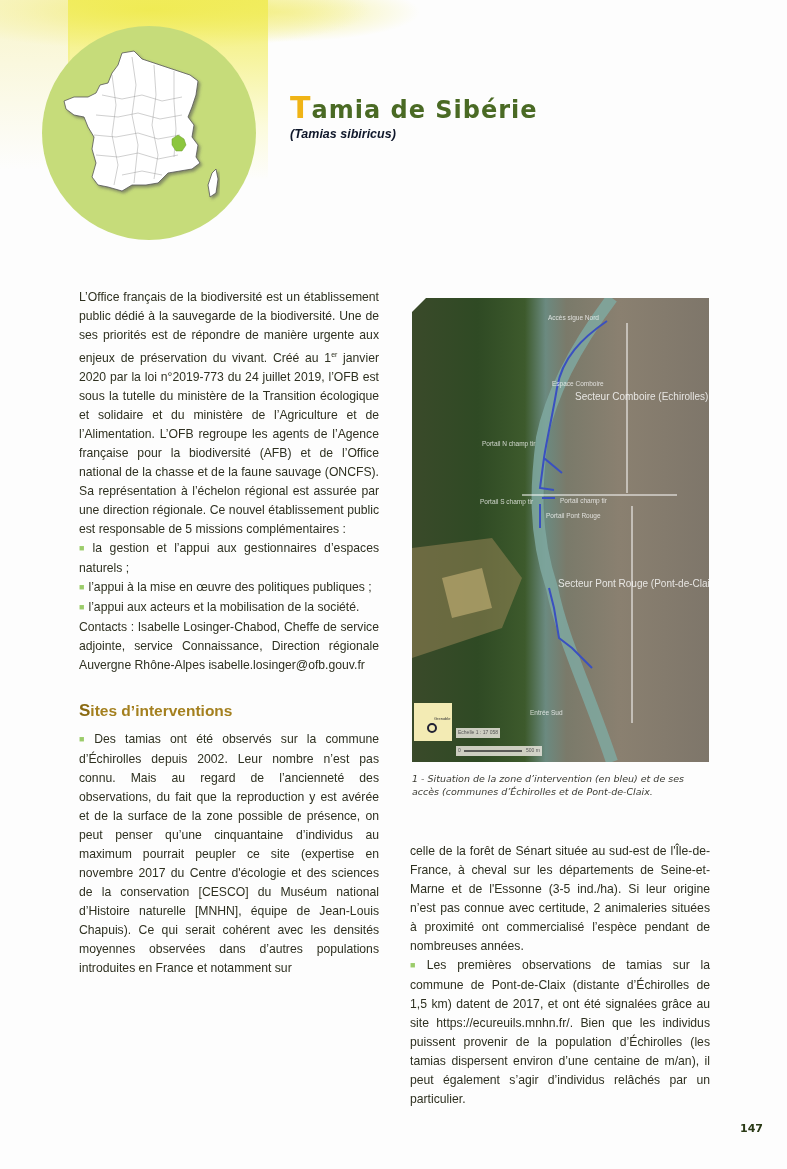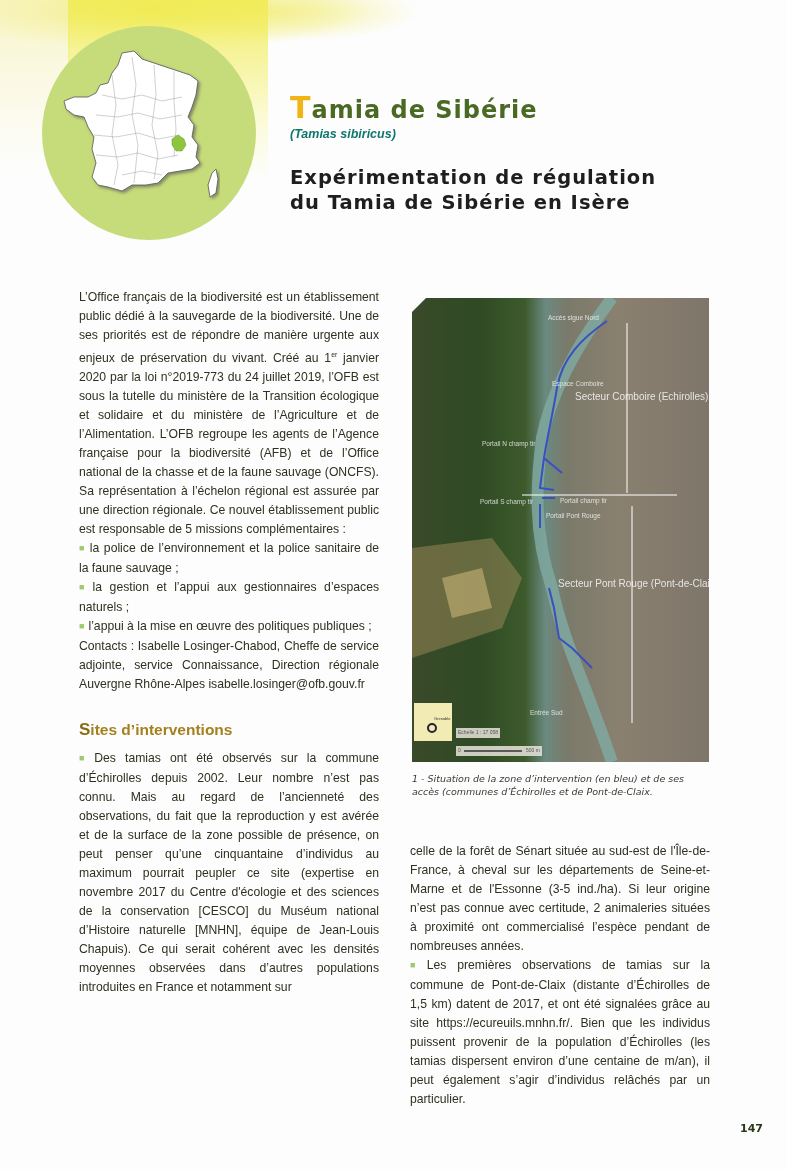--- a/index.html
+++ b/index.html
@@ -28,21 +28,21 @@
     border-radius:50%; background:#c6dc7a;
   }
   .france-map { position:absolute; left:62px; top:45px; width:170px; height:170px; }
 
   .title-block { position:absolute; left:290px; top:90px; }
   .species-title {
     font-family:"DejaVu Sans", sans-serif; font-weight:bold;
     font-size:24px; color:#4a6a24; letter-spacing:1px; margin:0;
   }
   .species-title .initial { color:#f0b416; font-size:30px; }
-  .latin { font-style:italic; font-weight:bold; font-size:12.5px; color:#0f766e; margin-top:2px; }
+  .latin { font-style:italic; font-weight:bold; font-size:12.5px; color:#0f172a; margin-top:2px; }
   .subtitle {
     font-family:"DejaVu Sans", sans-serif; font-weight:bold;
     font-size:19.5px; color:#1e1e1e; letter-spacing:1px; line-height:25px;
     margin-top:24px;
   }
 
   .col-left { position:absolute; left:79px; top:288px; width:300px; }
   .col-right { position:absolute; left:410px; top:842px; width:300px; }
   .section-title {
     font-size:15.5px; font-weight:bold; color:#a4801f; margin:0 0 9px 0;
@@ -99,31 +99,27 @@
     <path d="M112,26 L112,56 L114,84 L112,112"></path>
     <path d="M60,130 L80,126 L100,130"></path>
   </g>
   <path fill="#8cc63e" stroke="#6a9a2a" stroke-width="0.5" d="M110,94 L116,90 L122,94 L124,100 L120,106 L114,106 L110,100 Z"></path>
   <path filter="url(#sh)" fill="#ffffff" stroke="#555" stroke-width="0.8" d="M150,128 L154,124 L156,134 L154,148 L148,152 L146,140 Z"></path>
 </svg>
 
 <div class="title-block">
   <h1 class="species-title"><span class="initial">T</span><span>amia de Sibérie</span></h1>
   <div class="latin">(Tamias sibiricus)</div>
-  <div class="subtitle">
-    <div>Expérimentation de régulation</div>
-    <div>du Tamia de Sibérie en Isère</div>
-  </div>
 </div>
 
 <div class="col-left">
   <p class="body"><span>L’Office français de la biodiversité est un établissement public dédié à la sauvegarde de la biodiversité. Une de ses priorités est de répondre de manière urgente aux enjeux de préservation du vivant. Créé au 1</span><sup>er</sup><span> janvier 2020 par la loi n°2019-773 du 24 juillet 2019, l’OFB est sous la tutelle du ministère de la Transition écologique et solidaire et du ministère de l’Agriculture et de l’Alimentation. L’OFB regroupe les agents de l’Agence française pour la biodiversité (AFB) et de l’Office national de la chasse et de la faune sauvage (ONCFS). Sa représentation à l’échelon régional est assurée par une direction régionale. Ce nouvel établissement public est responsable de 5 missions complémentaires :</span></p>
-  <div class="bullet">la police de l’environnement et la police sanitaire de la faune sauvage ;</div>
   <div class="bullet">la gestion et l’appui aux gestionnaires d’espaces naturels ;</div>
   <div class="bullet">l’appui à la mise en œuvre des politiques publiques ;</div>
+  <div class="bullet">l’appui aux acteurs et la mobilisation de la société.</div>
   <p class="body contact">Contacts : Isabelle Losinger-Chabod, Cheffe de service adjointe, service Connaissance, Direction régionale Auvergne Rhône-Alpes isabelle.losinger@ofb.gouv.fr</p>
 
   <h2 class="section-title" style="margin-top:26px;"><span class="dropcap">S</span><span>ites d’interventions</span></h2>
   <div class="bullet">Des tamias ont été observés sur la commune d’Échirolles depuis 2002. Leur nombre n’est pas connu. Mais au regard de l’ancienneté des observations, du fait que la reproduction y est avérée et de la surface de la zone possible de présence, on peut penser qu’une cinquantaine d’individus au maximum pourrait peupler ce site (expertise en novembre 2017 du Centre d'écologie et des sciences de la conservation [CESCO] du Muséum national d’Histoire naturelle [MNHN], équipe de Jean-Louis Chapuis). Ce qui serait cohérent avec les densités moyennes observées dans d’autres populations introduites en France et notamment sur</div>
 </div>
 
 <div class="sat-photo">
   <svg width="297" height="464" viewBox="0 0 297 464" style="position:absolute;left:0;top:0;">
     <polygon points="0,0 14,0 0,14" fill="#fdfdfd"></polygon>
     <path d="M0,250 L80,240 L110,280 L90,330 L0,360 Z" fill="#a08a5a" opacity="0.5"></path>

